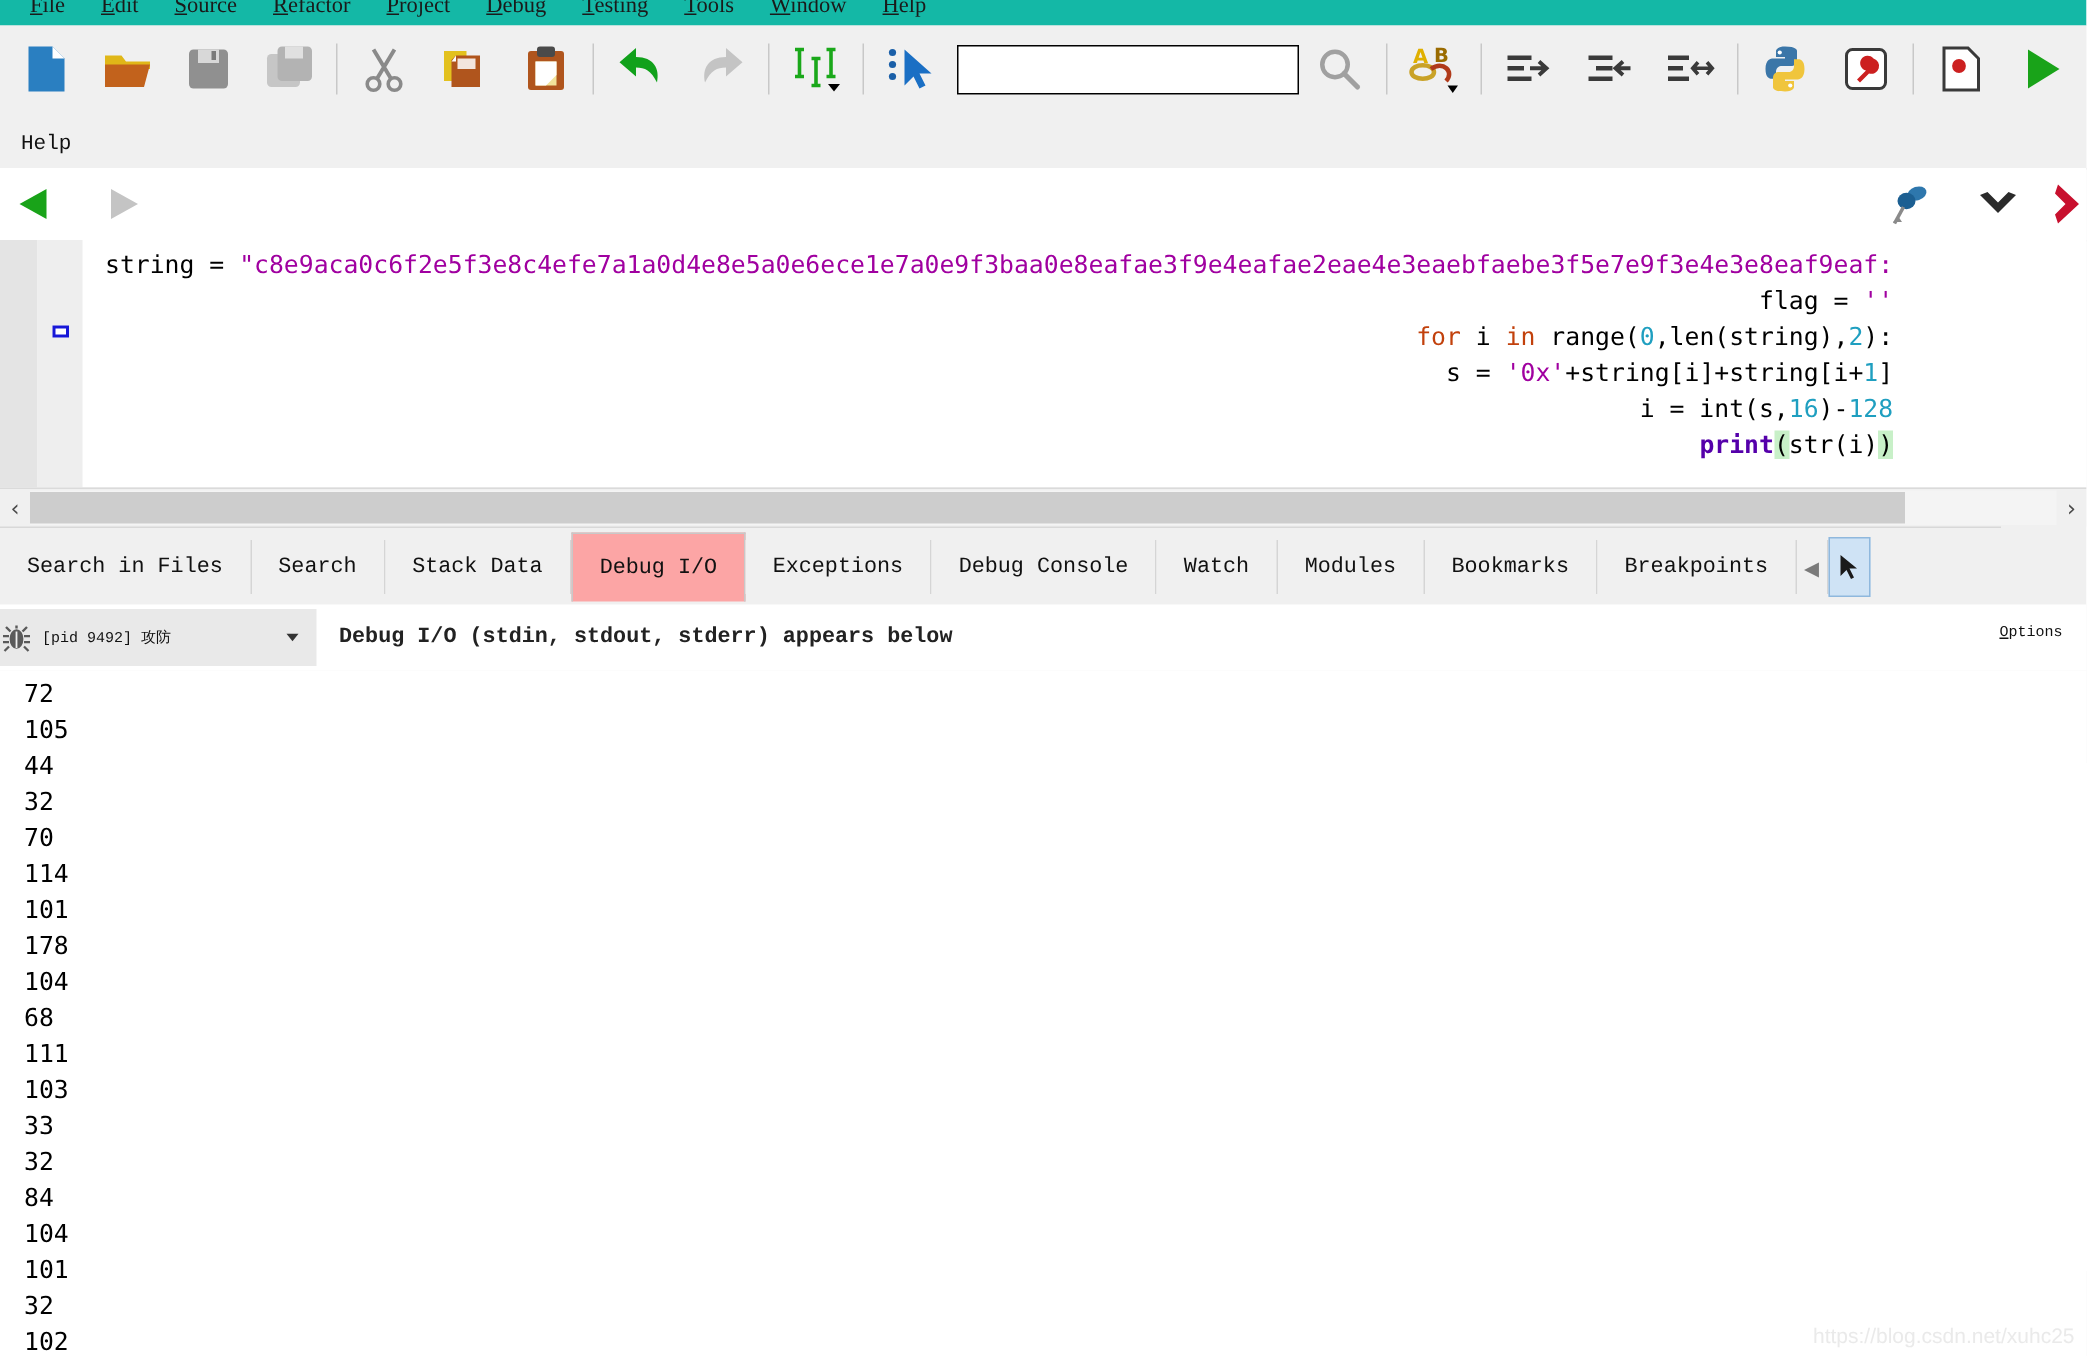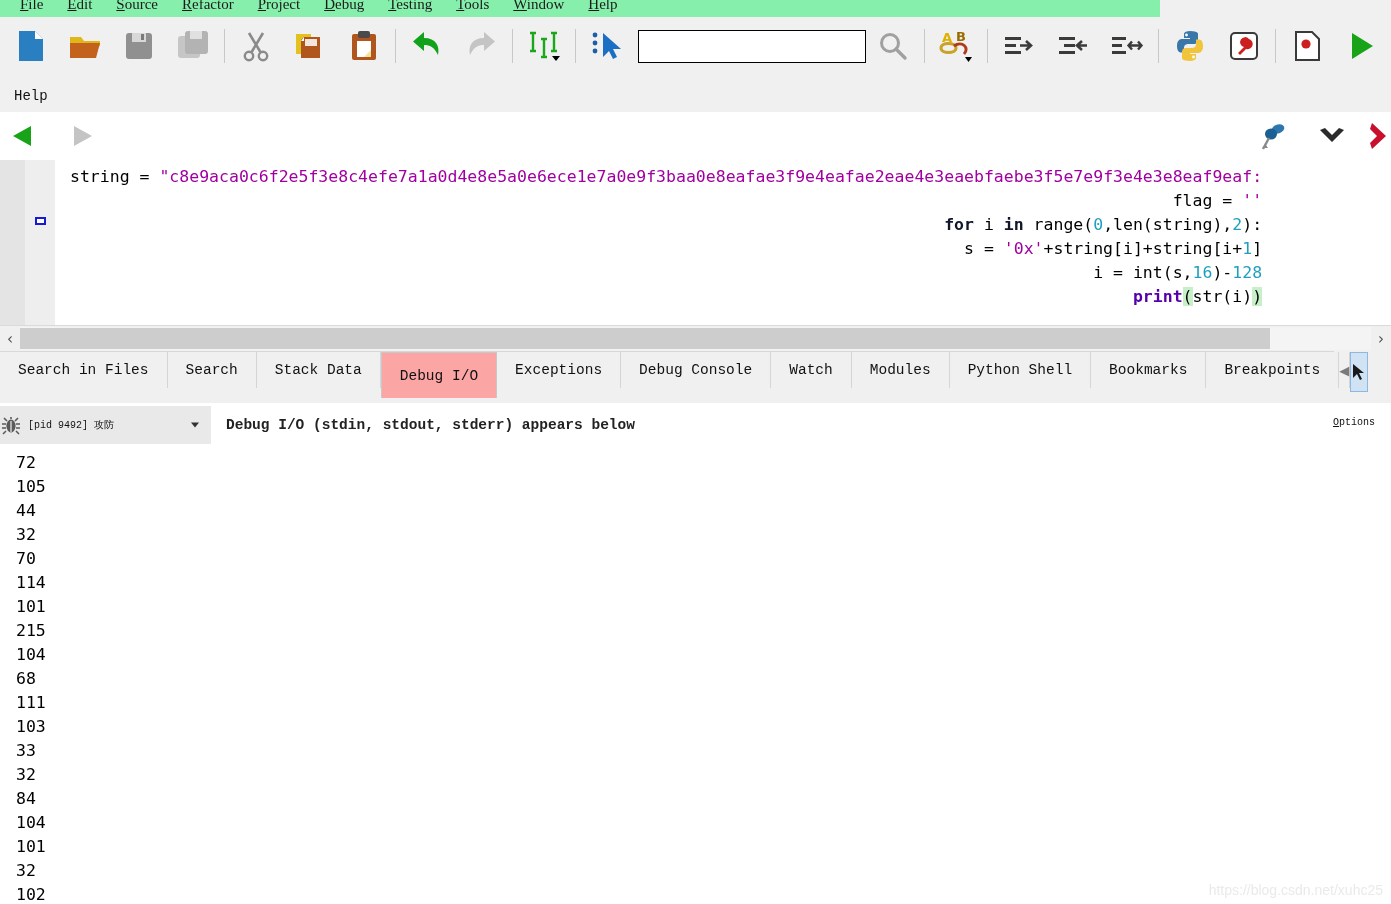--- a/index.html
+++ b/index.html
@@ -10,22 +10,22 @@
     font-family: "Liberation Sans", sans-serif;
   }
   #app {
     position: relative;
     width: 1391px; height: 904px;
     background: #f0f0f0;
   }
 
   
   .menubar {
-    position: absolute; top: 0; left: 0; width: 1160px; height: 17px;
-    background: #86efac;
+    position: absolute; top: 0; left: 0; width: 1391px; height: 17px;
+    background: #14b8a6;
     overflow: hidden;
   }
   .menubar-inner {
     position: absolute; top: -8px; left: 0;
     display: flex; align-items: center;
     height: 24px; padding-left: 8px;
   }
   .menu-item {
     font-family: "Liberation Serif", serif;
     font-size: 15px;
@@ -106,21 +106,21 @@
   }
   .code {
     position: absolute; left: 70px; top: 0;
     font-family: "DejaVu Sans Mono", monospace;
     font-size: 16.5px;
     line-height: 24px;
     white-space: pre;
     padding-top: 5px;
     text-align: right;
   }
-  .code .kw   { color: #0f172a; font-weight: bold; }
+  .code .kw   { color: #c2410c; font-weight: normal; }
   .code .bi   { color: #5500aa; font-weight: bold; }
   .code .str  { color: #a000a0; }
   .code .num  { color: #1f9fc0; }
   .code .plain{ color: #000000; }
   .code .hl   { background: #c8f0c8; }
 
   
   .hscroll {
     position: absolute; top: 325px; left: 0; width: 1391px; height: 25px;
     background: #f0f0f0;
@@ -135,21 +135,21 @@
   .hs-left { left: 0; }
   .hs-right { right: 0; }
   .hs-track { position: absolute; left: 20px; top: 1px; right: 20px; height: 23px; background: #f4f4f4; }
   .hs-thumb { position: absolute; left: 20px; top: 2px; width: 1250px; height: 21px; background: #cdcdcd; }
 
   
   .bottom-tabs {
     position: absolute; top: 351px; left: 0; width: 1334px; height: 52px;
     background: #f0f0f0;
     border-top: 1px solid #d8d8d8;
-    display: flex; align-items: flex-start;
+    display: flex; align-items: center;
   }
   .btab {
     height: 36px; line-height: 36px;
     padding: 0 18px;
     font-family: "Liberation Mono", monospace; font-size: 14.5px;
     color: #111;
     background: #f0f0f0;
     border-right: 1px solid #d5d5d5;
     box-sizing: border-box;
     white-space: nowrap;
@@ -494,21 +494,20 @@
 
   <div class="bottom-tabs" id="bottom-tabs">
       <div class="btab">Search in Files</div>
       <div class="btab">Search</div>
       <div class="btab">Stack Data</div>
       <div class="btab active">Debug I/O</div>
       <div class="btab">Exceptions</div>
       <div class="btab">Debug Console</div>
       <div class="btab">Watch</div>
       <div class="btab">Modules</div>
-      <div class="btab">Python Shell</div>
       <div class="btab">Bookmarks</div>
       <div class="btab">Breakpoints</div>
       <div class="btab-scroll-l">◀</div>
       <div class="btab-scroll-r">
         <svg width="16" height="18" viewBox="0 0 16 18">
           <path d="M2 1 L2 15 L6 11 L9 17 L11 16 L8 10 L13 10 z" fill="#1a1a1a"></path>
         </svg>
       </div>
     </div>
 
@@ -531,21 +530,21 @@
 
   <div class="output">
     <ul class="out-list" id="out-list">
         <li>72</li>
         <li>105</li>
         <li>44</li>
         <li>32</li>
         <li>70</li>
         <li>114</li>
         <li>101</li>
-        <li>215</li>
+        <li>178</li>
         <li>104</li>
         <li>68</li>
         <li>111</li>
         <li>103</li>
         <li>33</li>
         <li>32</li>
         <li>84</li>
         <li>104</li>
         <li>101</li>
         <li>32</li>

